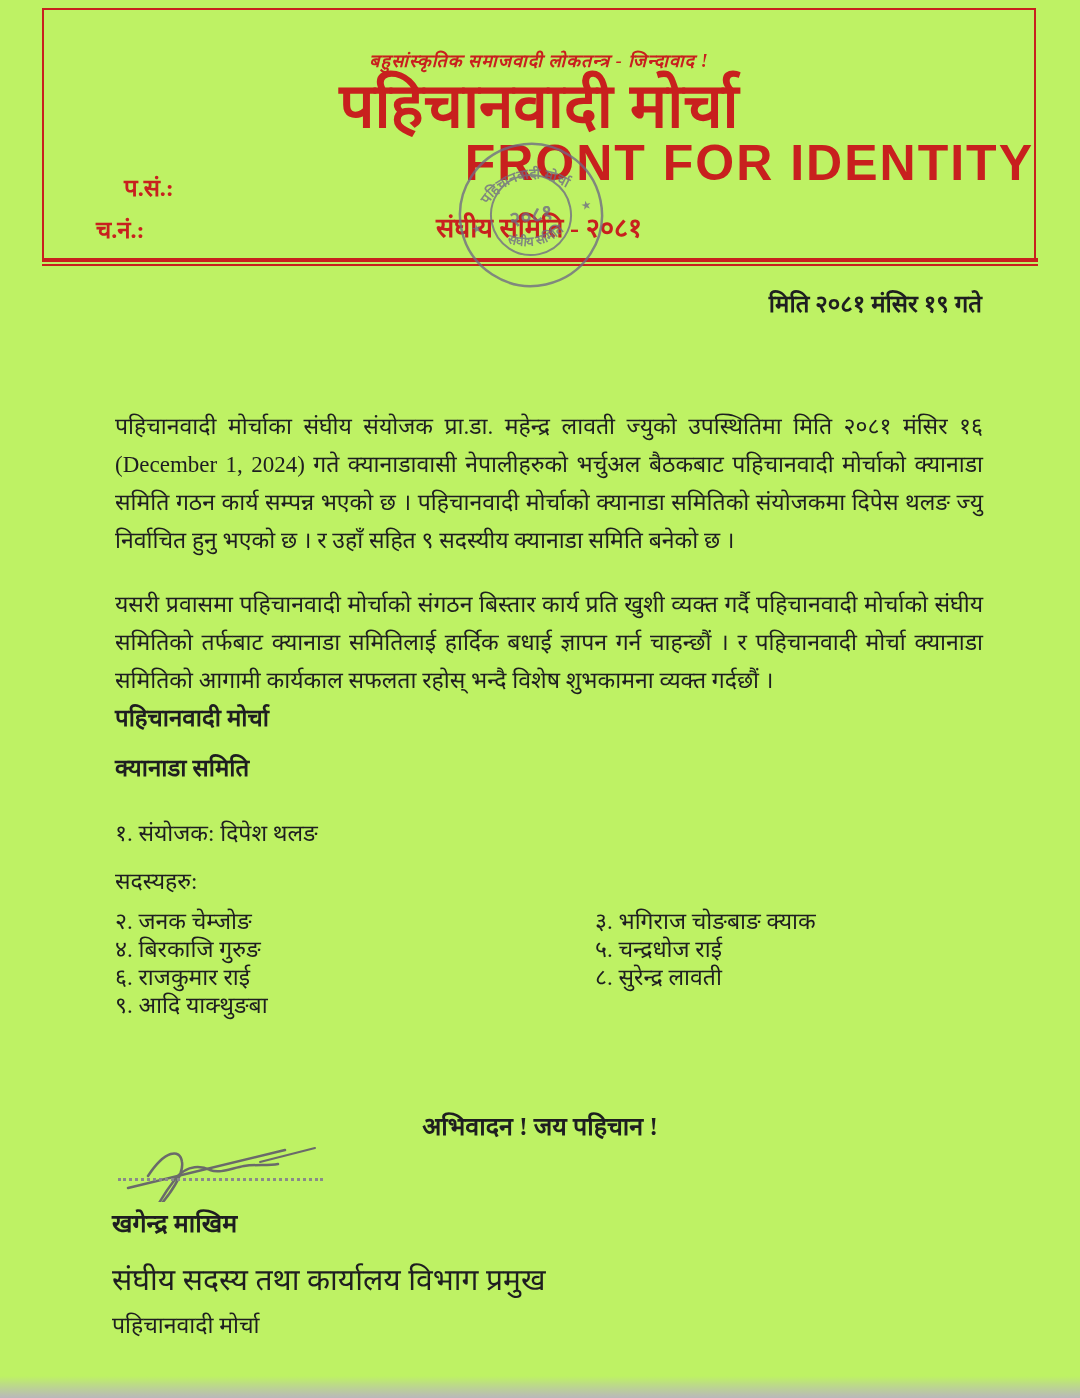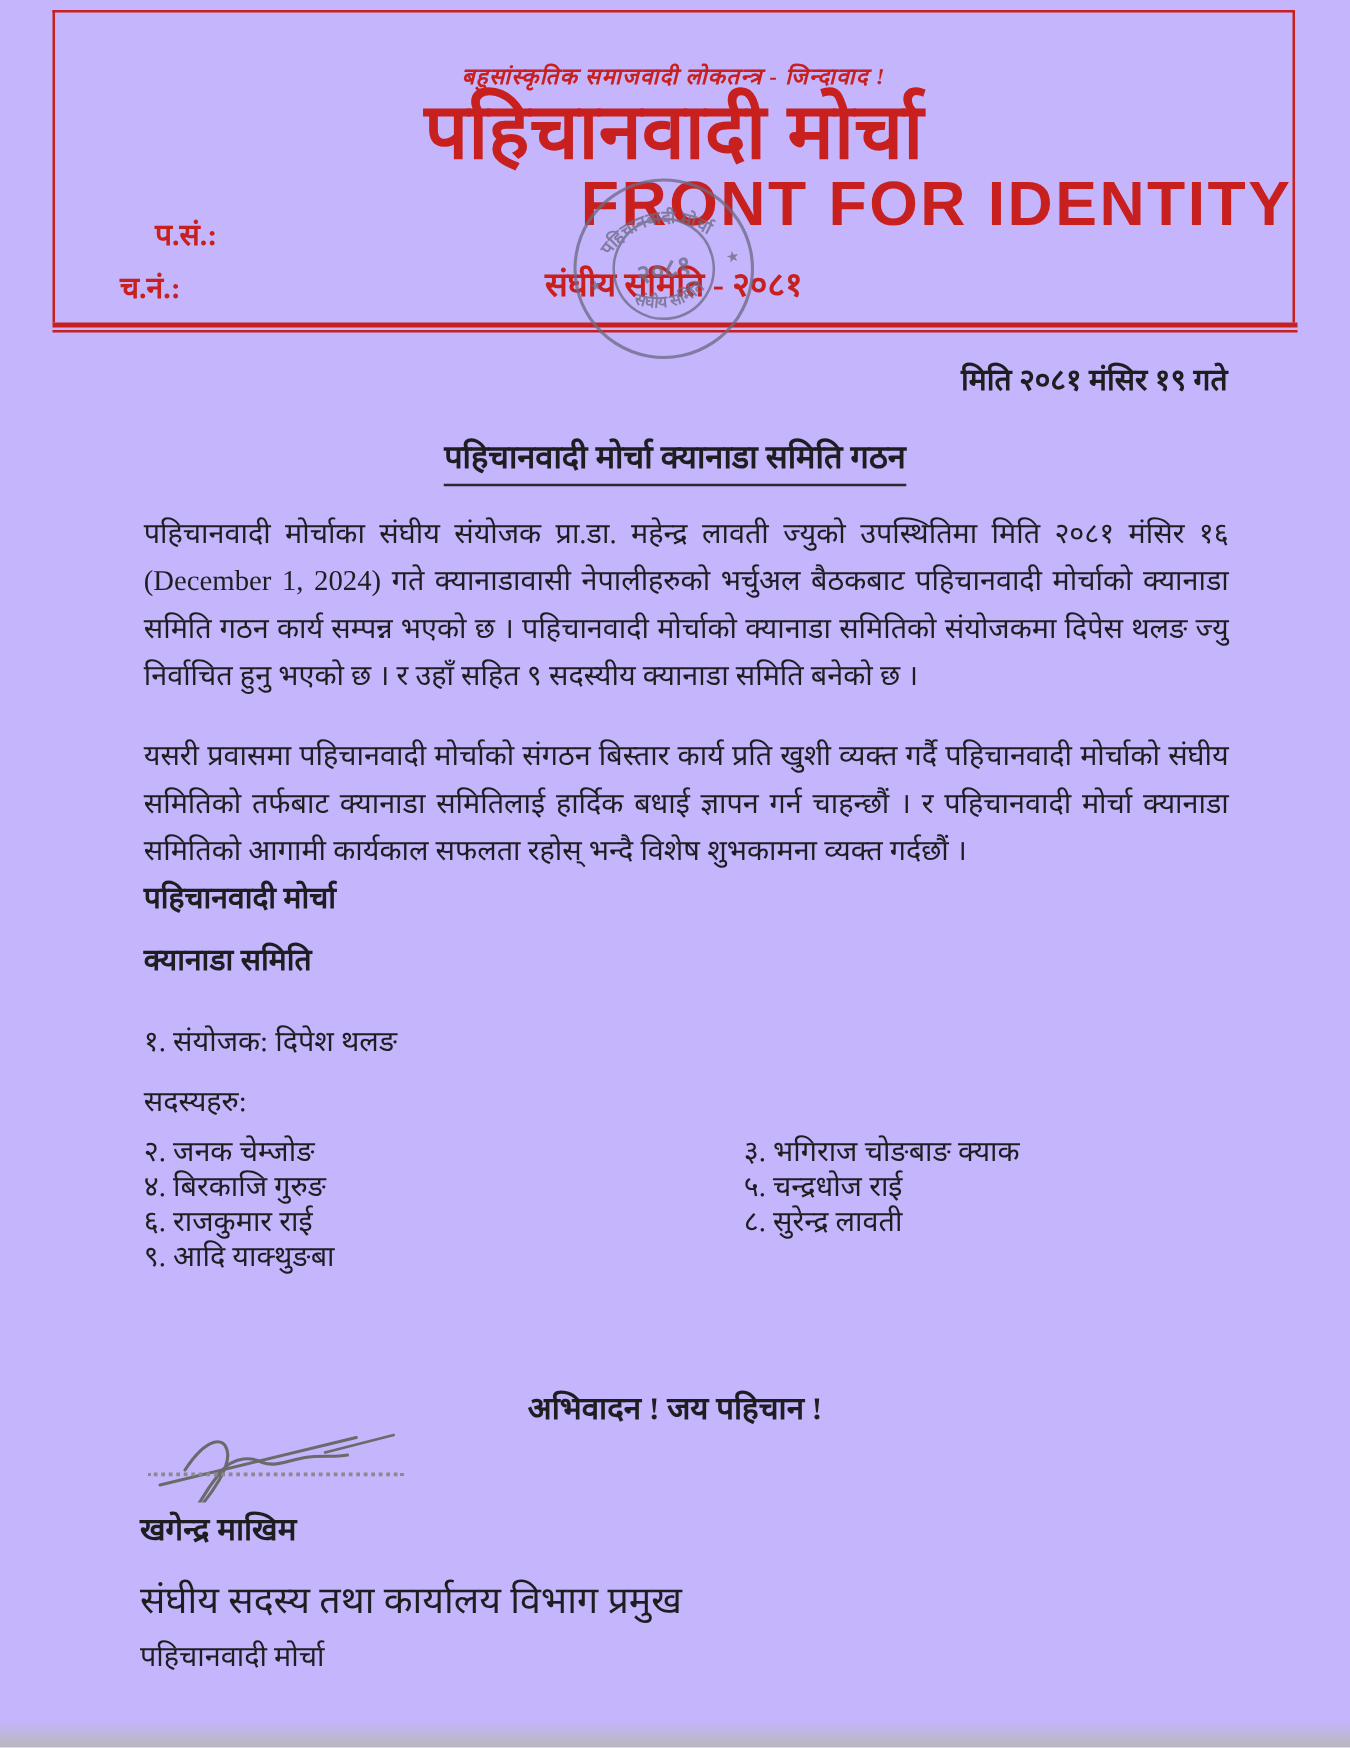--- a/index.html
+++ b/index.html
@@ -1,20 +1,20 @@
 <!DOCTYPE html>
 <html><head>
 <meta charset="utf-8">
 <style>
   * { margin:0; padding:0; box-sizing:border-box; }
   html,body { background:#ffffff; }
   body { font-family:"Liberation Serif","DejaVu Serif",serif; color:#1e1e20; }
   .page {
     position:relative; width:1080px; height:1398px; margin:0 auto;
-    background:#c4b5fd; overflow:hidden;
+    background:#bef264; overflow:hidden;
   }
   
   .letterhead {
     position:absolute; left:42px; top:8px; width:994px; height:250px;
     border-top:2px solid var(--red); border-left:2px solid var(--red); border-right:2px solid var(--red);
   }
   :root { --red:#c8201e; --stamp:#6f6b85; }
   .slogan {
     position:absolute; left:0; right:0; top:38px; text-align:center;
     color:var(--red); font-size:18px; font-weight:bold; font-style:italic;
@@ -119,23 +119,20 @@
     <text x="131" y="81" font-size="12" fill="#6f6b85" text-anchor="middle">★</text>
   </svg>
 
   <div class="rule">
     <div class="r1"></div>
       <div class="r2"></div>
   </div>
 
   <div class="date-line">मिति २०८१ मंसिर १९ गते</div>
 
-  <div class="doc-title-wrap">
-    <span class="doc-title">पहिचानवादी मोर्चा क्यानाडा समिति गठन</span>
-  </div>
 
   <div class="para para1">पहिचानवादी मोर्चाका संघीय संयोजक प्रा.डा. महेन्द्र लावती ज्युको उपस्थितिमा मिति २०८१ मंसिर १६ (December 1, 2024) गते क्यानाडावासी नेपालीहरुको भर्चुअल बैठकबाट पहिचानवादी मोर्चाको क्यानाडा समिति गठन कार्य सम्पन्न भएको छ । पहिचानवादी मोर्चाको क्यानाडा समितिको संयोजकमा दिपेस थलङ ज्यु निर्वाचित हुनु भएको छ । र उहाँ सहित ९ सदस्यीय क्यानाडा समिति बनेको छ ।</div>
   <div class="para para2">यसरी प्रवासमा पहिचानवादी मोर्चाको संगठन बिस्तार कार्य प्रति खुशी व्यक्त गर्दै पहिचानवादी मोर्चाको संघीय समितिको तर्फबाट क्यानाडा समितिलाई हार्दिक बधाई ज्ञापन गर्न चाहन्छौं । र पहिचानवादी मोर्चा क्यानाडा समितिको आगामी कार्यकाल सफलता रहोस्  भन्दै विशेष शुभकामना व्यक्त गर्दछौं ।</div>
 
   <div class="blk org-line">पहिचानवादी मोर्चा</div>
   <div class="blk cmte-line">क्यानाडा समिति</div>
 
   <div class="coordinator">१. संयोजक: दिपेश थलङ</div>
   <div class="members-label">सदस्यहरु:</div>
 

